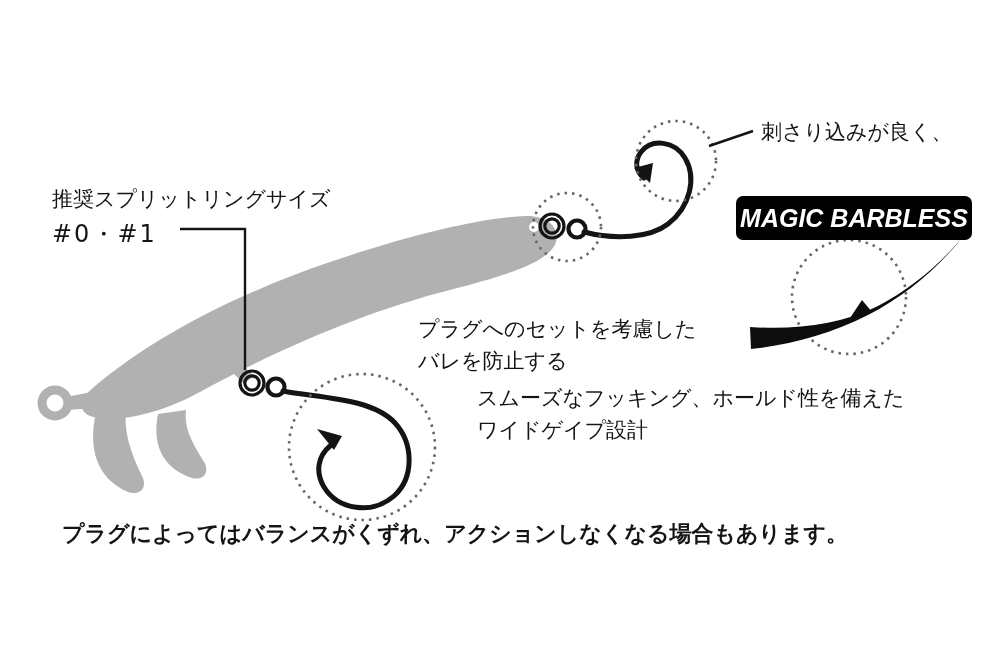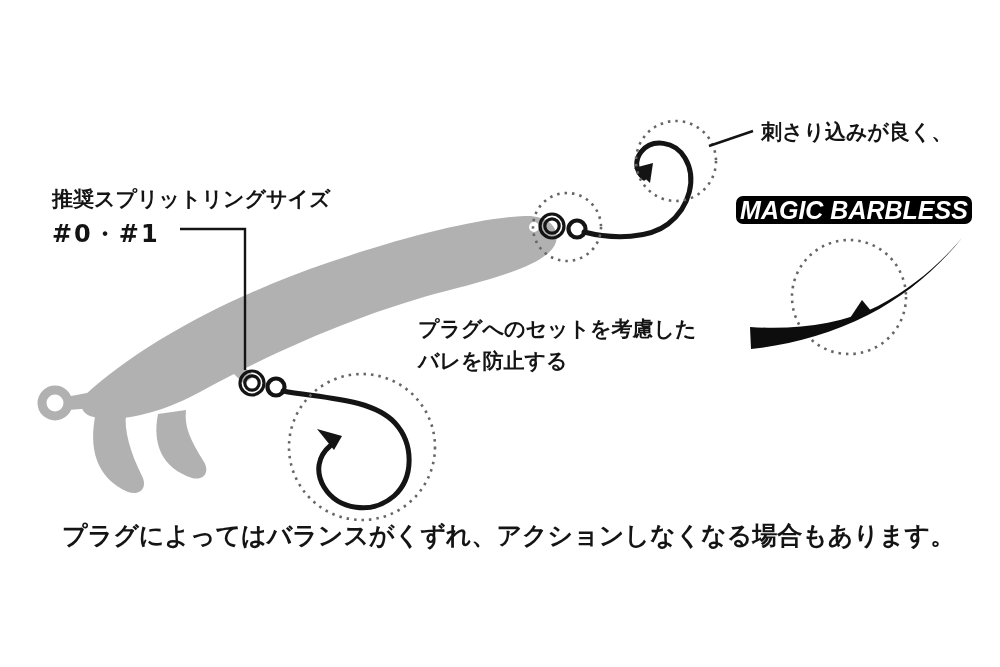--- a/index.html
+++ b/index.html
@@ -6,51 +6,51 @@
   .canvas{
     position:relative;
     width:1000px;height:667px;
     background:#ffffff;
     overflow:hidden;
     font-family:"Liberation Sans", sans-serif;
   }
   .canvas svg{position:absolute;left:0;top:0;}
   .label{
     position:absolute;
-    font-weight:700;
+    font-weight:400;
     color:#141414;
     font-size:21px;
     line-height:1.5;
     white-space:nowrap;
   }
   .size-values{
     font-size:24px;
     letter-spacing:2px;
     margin-top:1px;
     font-family:"DejaVu Sans", sans-serif;
   }
   .badge{
     position:absolute;
     left:736px;top:196px;
-    width:236px;height:28px;
+    width:236px;height:44px;
     background:#000000;
     color:#ffffff;
     border-radius:7px;
     display:flex;align-items:center;justify-content:center;
     font-weight:800;font-style:italic;
     font-size:25px;
     letter-spacing:0px;
     white-space:nowrap;
   }
   .footnote{
     position:absolute;
     left:62px;top:519px;
     font-weight:700;
     color:#141414;
-    font-size:25px;
+    font-size:22px;
     white-space:nowrap;
   }
   
   .lure{fill:#b1b1b1;stroke:none;}
   .lure-ring{fill:none;stroke:#b1b1b1;stroke-width:9;}
   .hook{fill:none;stroke:#141414;stroke-width:5;stroke-linecap:round;}
   .ring{fill:none;stroke:#141414;stroke-width:3.2;}
   .eyeRing{fill:none;stroke:#141414;stroke-width:4.2;}
   .dotted{fill:none;stroke:#666666;stroke-width:2.6;stroke-dasharray:2.5 5;}
   .conn{fill:none;stroke:#141414;stroke-width:2.4;}
@@ -128,16 +128,20 @@
     <div>刺さり込みが良く、</div>
   </div>
 
   <div class="badge">MAGIC BARBLESS</div>
 
   <div class="label" style="left:418px;top:313px;">
     <div>プラグへのセットを考慮した</div>
     <div>バレを防止する</div>
   </div>
 
+  <div class="label" style="left:477px;top:382px;">
+    <div>スムーズなフッキング、ホールド性を備えた</div>
+    <div>ワイドゲイプ設計</div>
+  </div>
 
   <div class="footnote">プラグによってはバランスがくずれ、アクションしなくなる場合もあります。</div>
 
 </div>
 
 </body></html>

